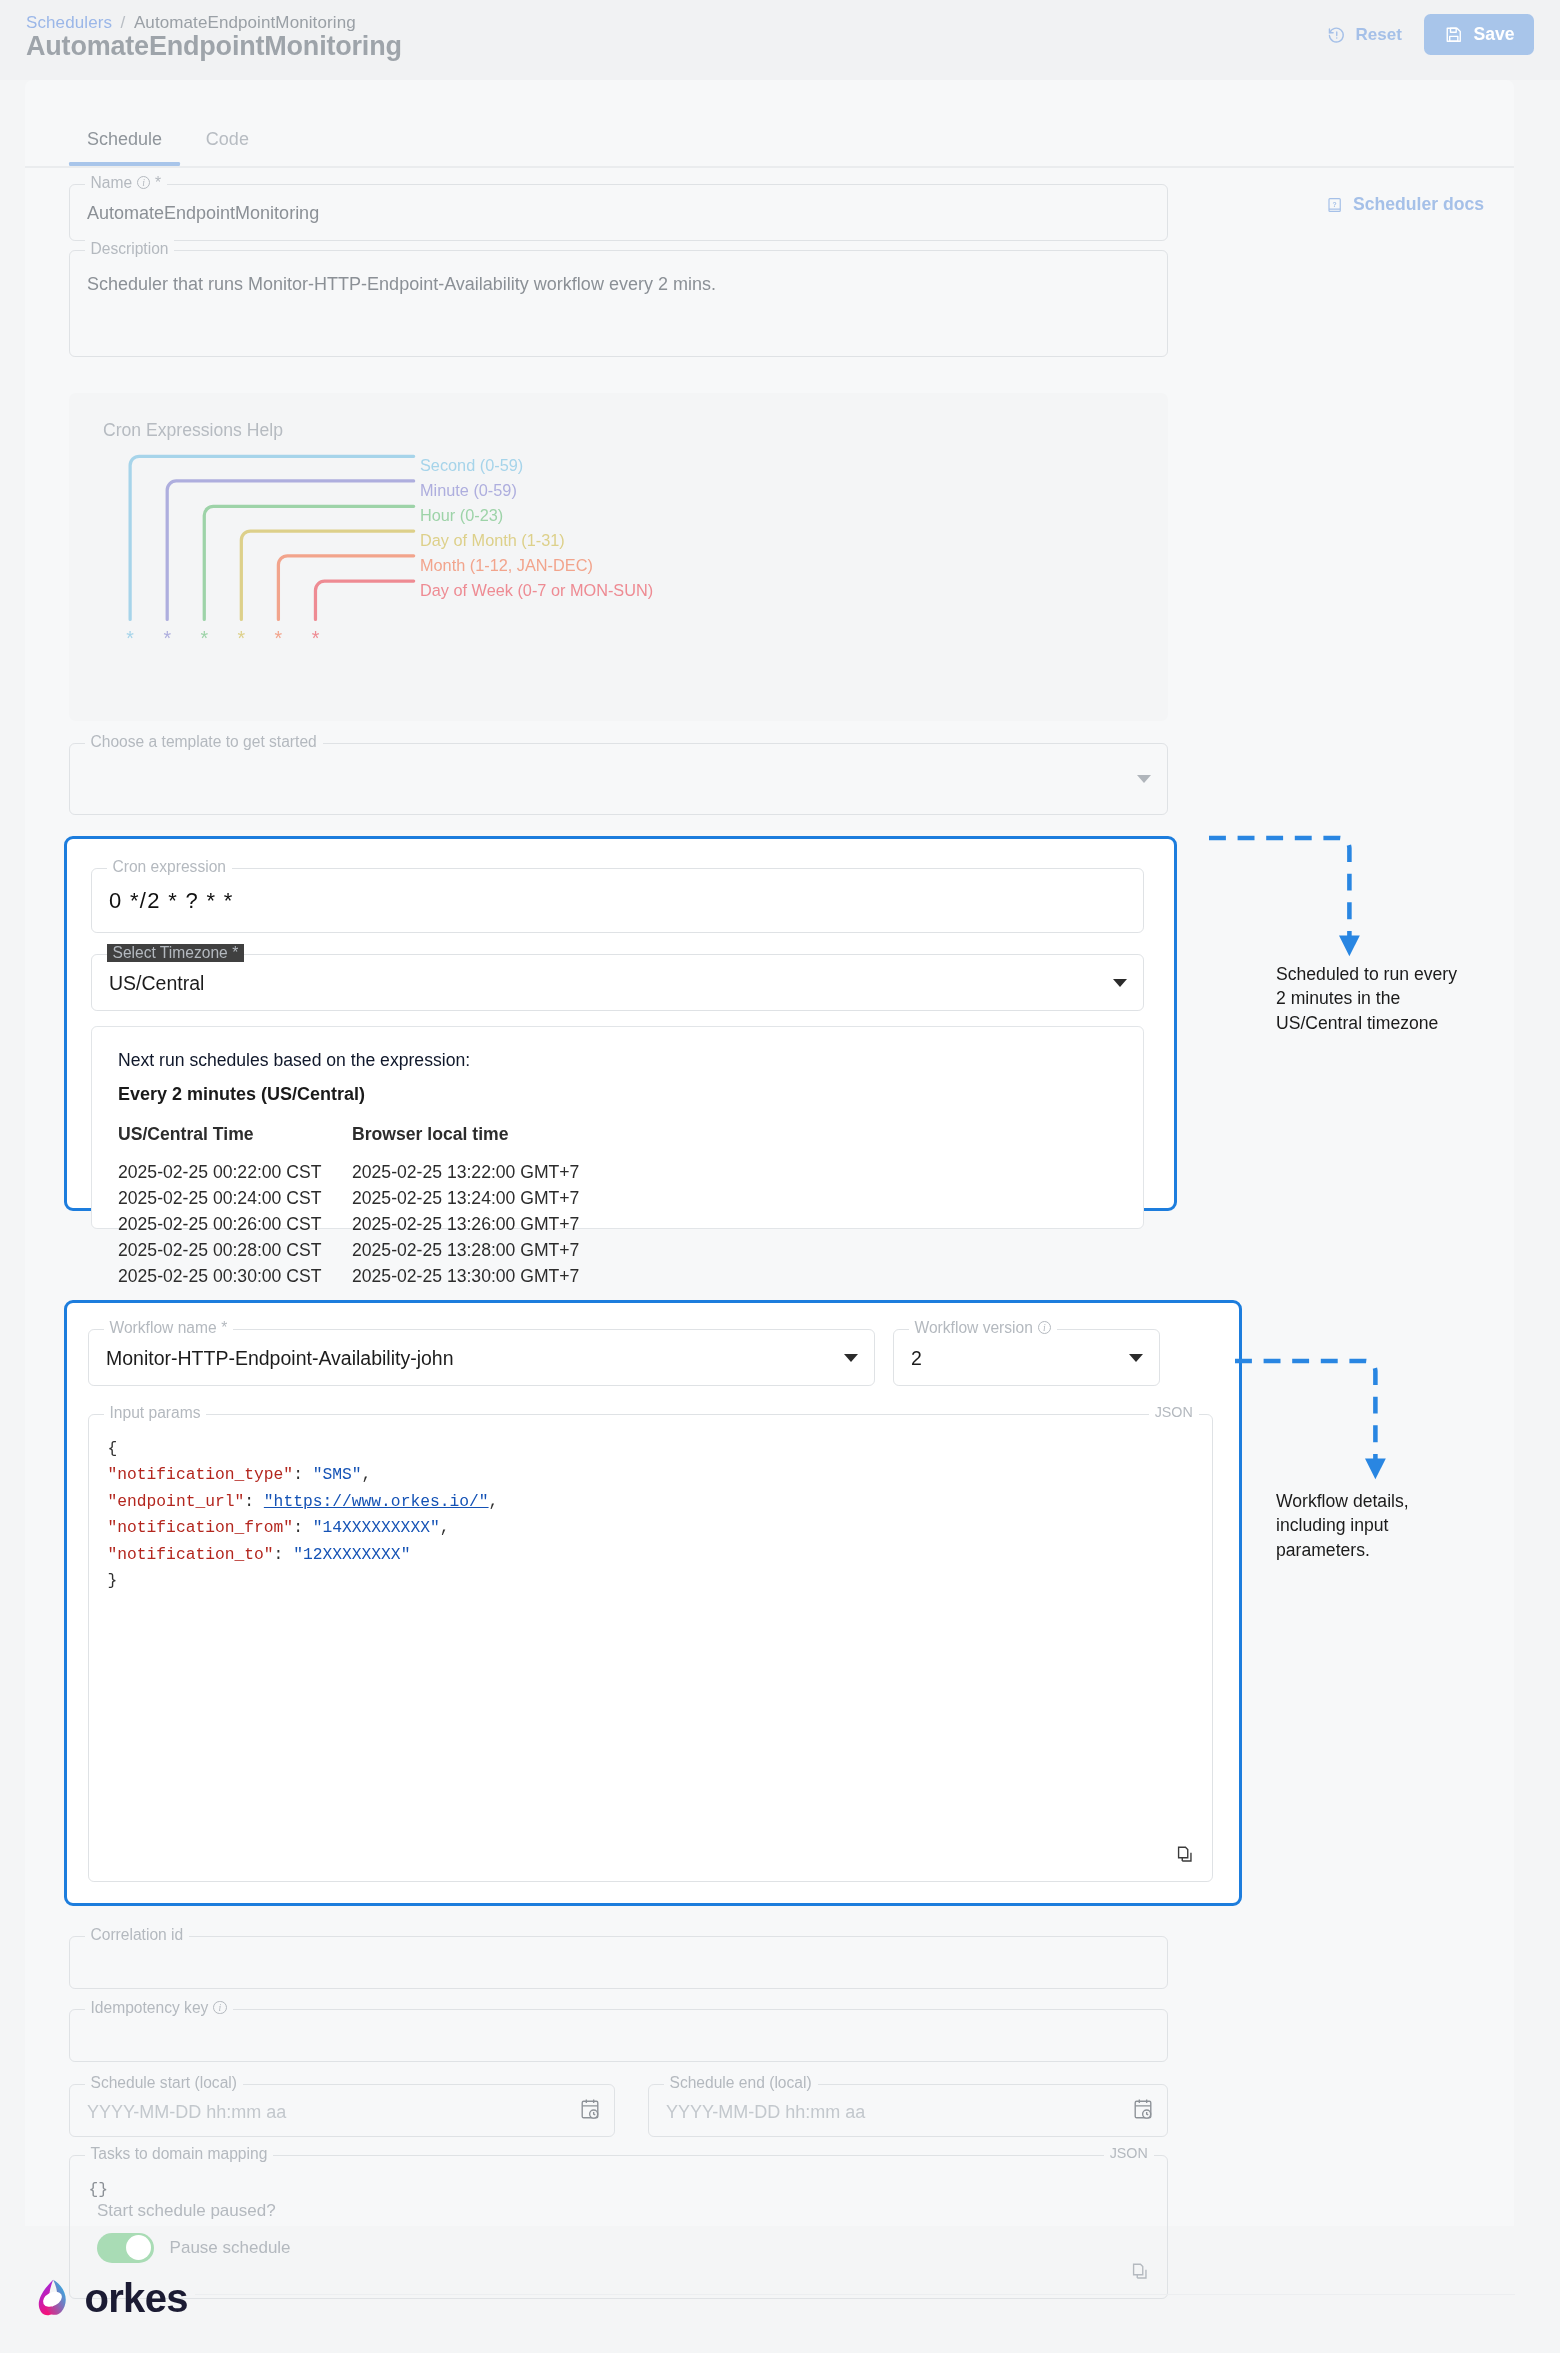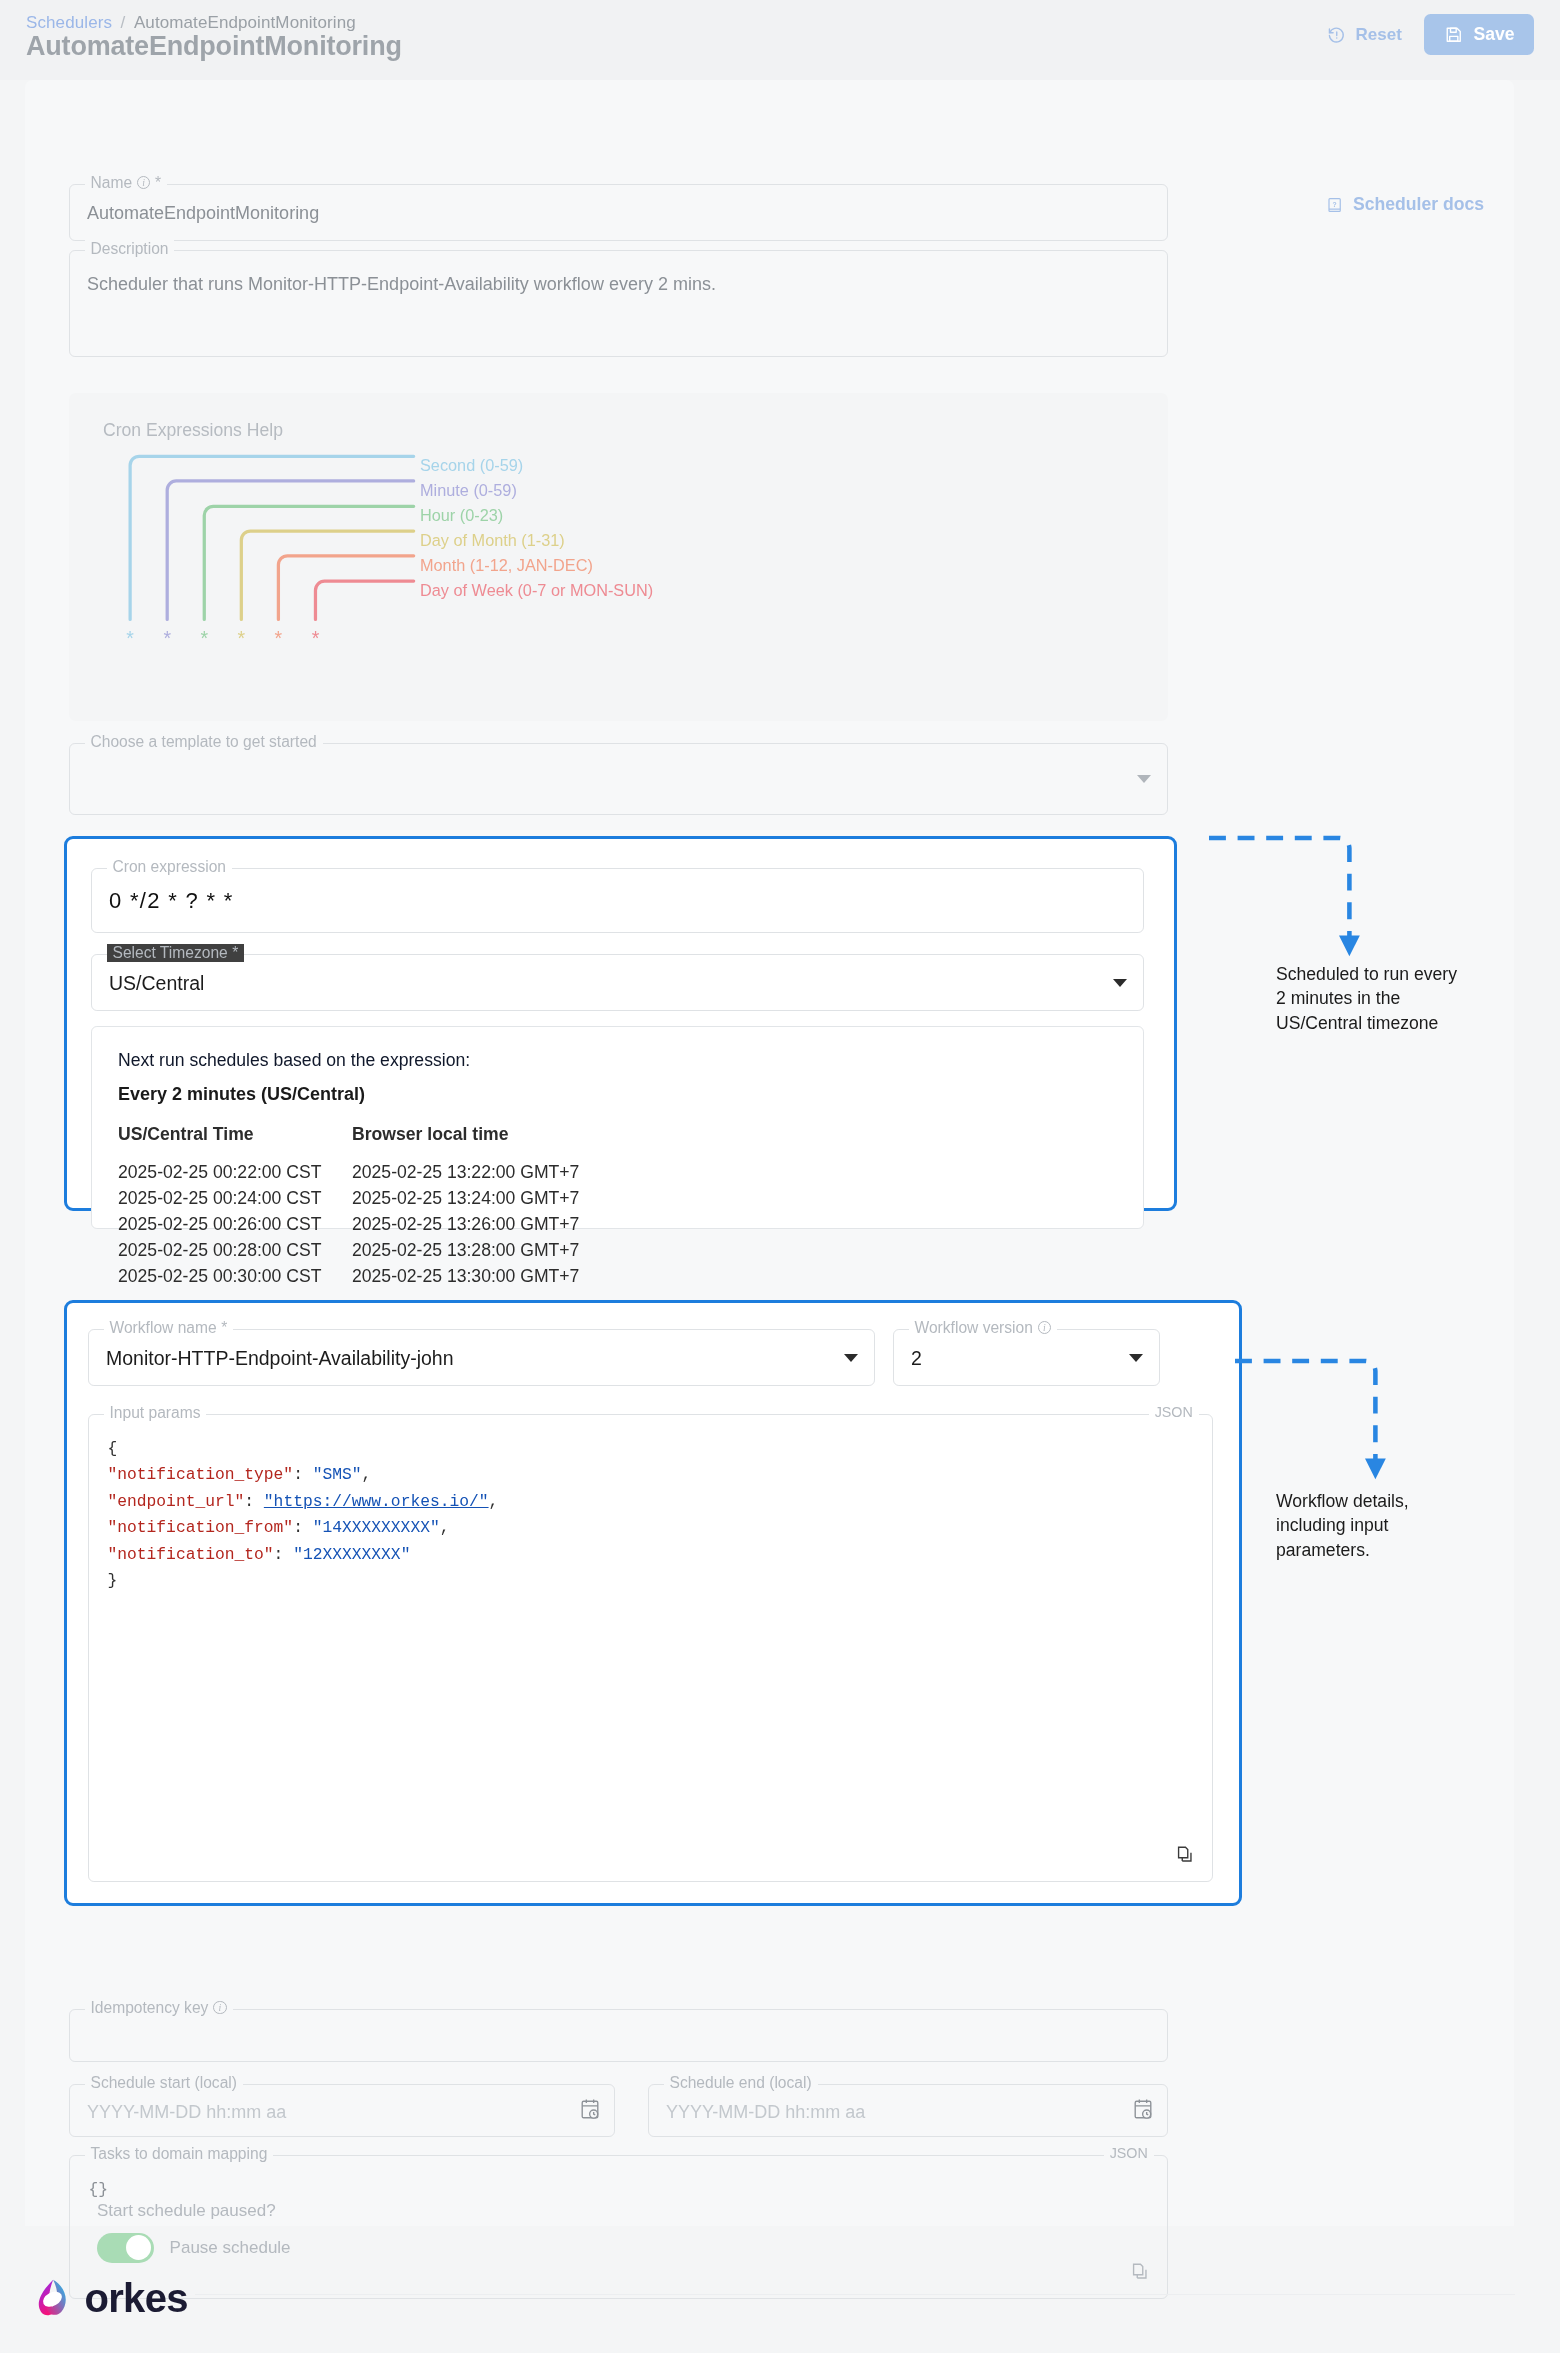--- a/index.html
+++ b/index.html
@@ -199,20 +199,24 @@
             <path d="M7 14h10v6H7z"></path>
           </svg>
         </span>
         <span>Save</span>
       </button>
     </div>
   </div>
 
   <div class="card">
 
+    <div class="tabs">
+      <div class="tab active">Schedule</div>
+      <div class="tab">Code</div>
+    </div>
 
     <div class="docs-link">
       <span class="ico">
         <svg width="18" height="18" viewBox="0 0 24 24" fill="none" stroke="#a5c0e8" stroke-width="1.6" style="font-size:27px">
           <rect x="4" y="3.5" width="15" height="17" rx="1.2"></rect>
           <path d="M4 17.5h15"></path>
           <text x="11.5" y="14" font-size="9" fill="#a5c0e8" stroke="none" text-anchor="middle" font-family="Liberation Sans">?</text>
         </svg>
       </span>
       <span>Scheduler docs</span>
@@ -360,20 +364,25 @@
         <span class="copy-ico">
           <svg width="22" height="22" viewBox="0 0 24 24" fill="none" stroke="#3a3a3a" stroke-width="1.5">
             <path d="M5 3.5h7.5L15 6v9H5z"></path>
             <path d="M9 18.5h9.5V9.5"></path>
             <path d="M9 18.5V15"></path>
           </svg>
         </span>
       </div>
     </div>
 
+    <div class="field" style="left:44px; top:1856px; width:1099px; height:53px;">
+      <div class="fbox"></div>
+      <div class="flabel">Correlation id</div>
+      <div class="fval"></div>
+    </div>
 
     <div class="field" style="left:44px; top:1929px; width:1099px; height:53px;">
       <div class="fbox"></div>
       <div class="flabel">
         <span>Idempotency key</span>
         <span class="info-i">i</span>
       </div>
       <div class="fval"></div>
     </div>
 

